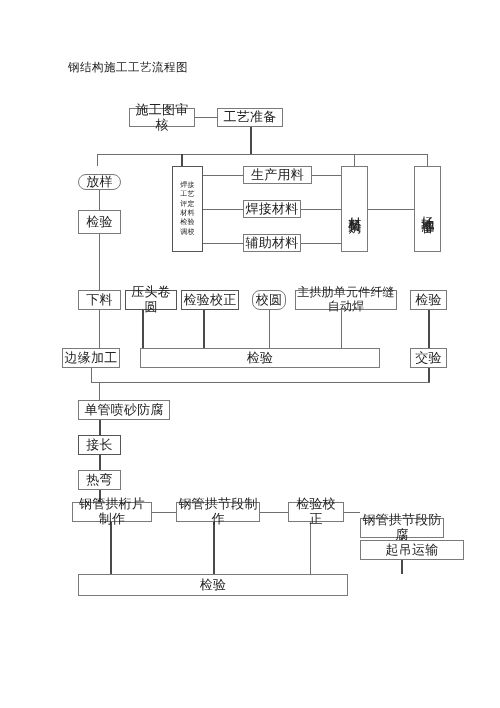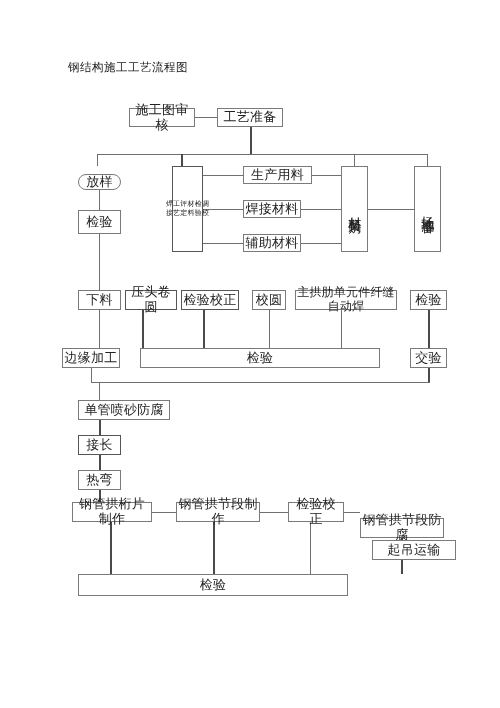--- a/index.html
+++ b/index.html
@@ -44,21 +44,21 @@
     border-width: 1px;
     border-color: #555555;
   }
   .node.vertical {
     writing-mode: vertical-rl;
     text-orientation: upright;
     letter-spacing: 1.5px;
     line-height: 1.05;
   }
   .node.stacked {
-    flex-direction: row;
+    flex-direction: column;
     justify-content: center;
     line-height: 1.35;
   }
   .conn {
     position: absolute;
     background: #6f6f6f;
     z-index: 1;
   }
   .conn.h { height: 1px; }
   .conn.v { width: 1px; }
@@ -112,21 +112,21 @@
 
   <div class="node vertical" style="left:341px; top:166px; width:27px; height:86px;">材料采购</div>
 
   <div class="node vertical" style="left:414px; top:166px; width:27px; height:86px;">场地准备</div>
 
   <div class="conn h" style="left:368px; top:209px; width:46px;"></div>
 
   <div class="node" style="left:78px; top:290px; width:43px; height:20px;">下料</div>
   <div class="node thick" style="left:125px; top:290px; width:52px; height:20px;">压头卷圆</div>
   <div class="node thick" style="left:181px; top:290px; width:58px; height:20px;">检验校正</div>
-  <div class="node" style="left:252px; top:290px; width:34px; height:20px;">校圆</div>
+  <div class="node" style="left:252px; top:290px; width:34px; height:20px;border-radius:8px;">校圆</div>
   <div class="node" style="left:295px; top:290px; width:102px; height:20px; font-size:12px;">主拱肋单元件纤缝自动焊</div>
   <div class="node" style="left:410px; top:290px; width:37px; height:20px;">检验</div>
 
   <div class="conn v" style="left:99px; top:310px; height:38px;"></div>
   <div class="conn v bold" style="left:142px; top:310px; height:38px; width:2px;"></div>
   <div class="conn v bold" style="left:203px; top:310px; height:38px; width:2px;"></div>
   <div class="conn v" style="left:269px; top:310px; height:38px;"></div>
   <div class="conn v" style="left:341px; top:310px; height:38px;"></div>
   <div class="conn v bold" style="left:428px; top:310px; height:38px; width:2px;"></div>
 
@@ -149,21 +149,21 @@
   <div class="node" style="left:72px; top:502px; width:80px; height:20px;">钢管拱桁片制作</div>
   <div class="node" style="left:176px; top:502px; width:84px; height:20px;">钢管拱节段制作</div>
   <div class="node" style="left:288px; top:502px; width:56px; height:20px;">检验校正</div>
   <div class="node" style="left:360px; top:502px; width:84px; height:20px;margin-top:16px;">钢管拱节段防腐</div>
 
   <div class="conn h" style="left:152px; top:512px; width:24px;"></div>
   <div class="conn h" style="left:260px; top:512px; width:28px;"></div>
   <div class="conn h" style="left:344px; top:512px; width:16px;"></div>
 
   <div class="conn v bold" style="left:401px; top:522px; height:18px; width:2px;"></div>
-  <div class="node" style="left:372px; top:540px; width:84px; height:20px;">起吊运输</div>
+  <div class="node" style="left:360px; top:540px; width:104px; height:20px;">起吊运输</div>
   <div class="conn v bold" style="left:401px; top:560px; height:14px; width:2px;"></div>
 
   <div class="conn v bold" style="left:110px; top:522px; height:52px; width:2px;"></div>
   <div class="conn v bold" style="left:213px; top:522px; height:52px; width:2px;"></div>
   <div class="conn v" style="left:310px; top:522px; height:52px;"></div>
 
   <div class="node" style="left:78px; top:574px; width:270px; height:22px;">检验</div>
 
 </div>
 

